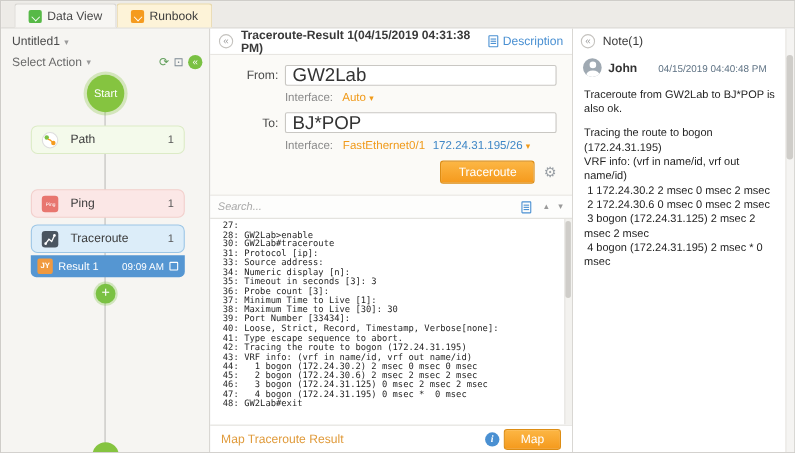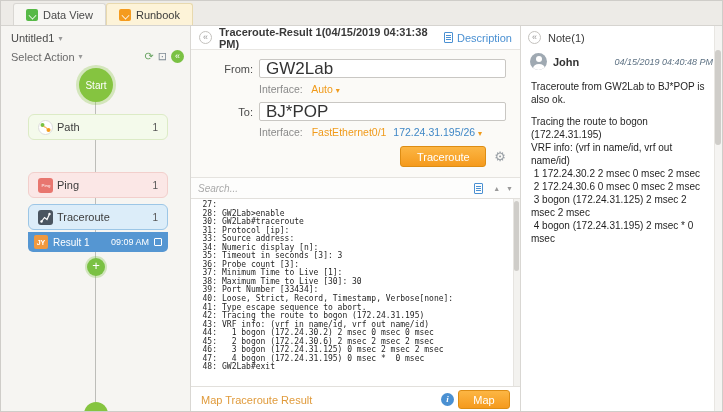--- a/index.html
+++ b/index.html
@@ -24,21 +24,21 @@
   .select-row .spacer { flex:1; }
   .chev { font-size:8px; color:#9a9a9a; }
   .mini-icon { font-size:11px; color:#7f8b95; cursor:pointer; }
   .mini-icon.sync { color:#64a05e; }
   .collapse-green { width:13px; height:13px; border-radius:50%; background:#7ac143; color:#fff; font-size:9px; line-height:12px; text-align:center; cursor:pointer; }
 
   .flow-line { position:absolute; left:94px; top:64px; width:1px; height:330px; background:#bdbdb9; }
 
   .start-node { position:absolute; left:78px; top:42px; width:34px; height:34px; border-radius:50%; background:#85c440; color:#fff; font-size:10px; display:flex; align-items:center; justify-content:center; box-shadow:0 0 0 3px rgba(133,196,64,.30); cursor:pointer; }
 
-  .node { position:absolute; left:27px; width:140px; height:26px; border-radius:6px; display:flex; align-items:center; gap:4px; padding:0 9px; font-size:11px; color:#3c3c3c; border:1px solid; cursor:pointer; }
+  .node { position:absolute; left:27px; width:140px; height:26px; border-radius:6px; display:flex; align-items:center; gap:11px; padding:0 9px; font-size:11px; color:#3c3c3c; border:1px solid; cursor:pointer; }
   .node .count { margin-left:auto; color:#555; font-size:10px; }
   .node.path { top:88px; background:#f4faeb; border-color:#dcebc6; }
   .node.ping { top:146px; background:#fbe7e6; border-color:#f2cfcc; }
   .node.trace { top:178px; background:#dcedf9; border-color:#9cc6e6; }
 
   .icon-box { width:15px; height:15px; border-radius:3px; flex:none; display:flex; align-items:center; justify-content:center; overflow:hidden; }
   .path-ic { background:#fff; border:1px solid #ddd; border-radius:50%; }
   .ping-ic { background:#e8766f; color:#fff; }
   .ping-ic span { font-size:8px; transform:scale(.55); letter-spacing:0; }
   .trace-ic { background:#4a5560; }
@@ -94,21 +94,21 @@
 
   
   .right { flex:1; background:#fff; position:relative; overflow:hidden; }
   .n-header { height:23px; display:flex; align-items:center; gap:7px; padding:0 7px; }
   .n-title { font-size:11px; color:#3a3a3a; }
   .n-user { display:flex; align-items:center; gap:6px; padding:4px 9px 2px; }
   .avatar { width:17px; height:17px; border-radius:50%; background:#9fa9b2; position:relative; overflow:hidden; flex:none; }
   .avatar::before { content:""; position:absolute; top:3px; left:5.5px; width:6px; height:6px; border-radius:50%; background:#fff; }
   .avatar::after { content:""; position:absolute; top:10.5px; left:2.5px; width:12px; height:9px; border-radius:50%; background:#fff; }
   .n-author { font-size:11px; font-weight:bold; color:#333; }
-  .n-time { margin-left:auto; font-size:9px; color:#5d7183; padding-right:0;font-style:italic; }
+  .n-time { margin-left:auto; font-size:9px; color:#5d7183; padding-right:16px; }
   .note-body { padding:8px 14px 0 10px; font-size:10px; line-height:13px; color:#1f1f1f; white-space:pre-wrap; }
   .note-body div:first-child { margin-bottom:9px; }
   .n-scroll { position:absolute; right:0; top:0; bottom:0; width:8px; background:#f5f4f2; border-left:1px solid #e8e6e2; }
   .n-thumb { position:absolute; right:1px; top:24px; width:6px; height:95px; background:#cfcdc9; border-radius:3px; }
 </style>
 </head>
 <body>
 
 <div class="app">
 

